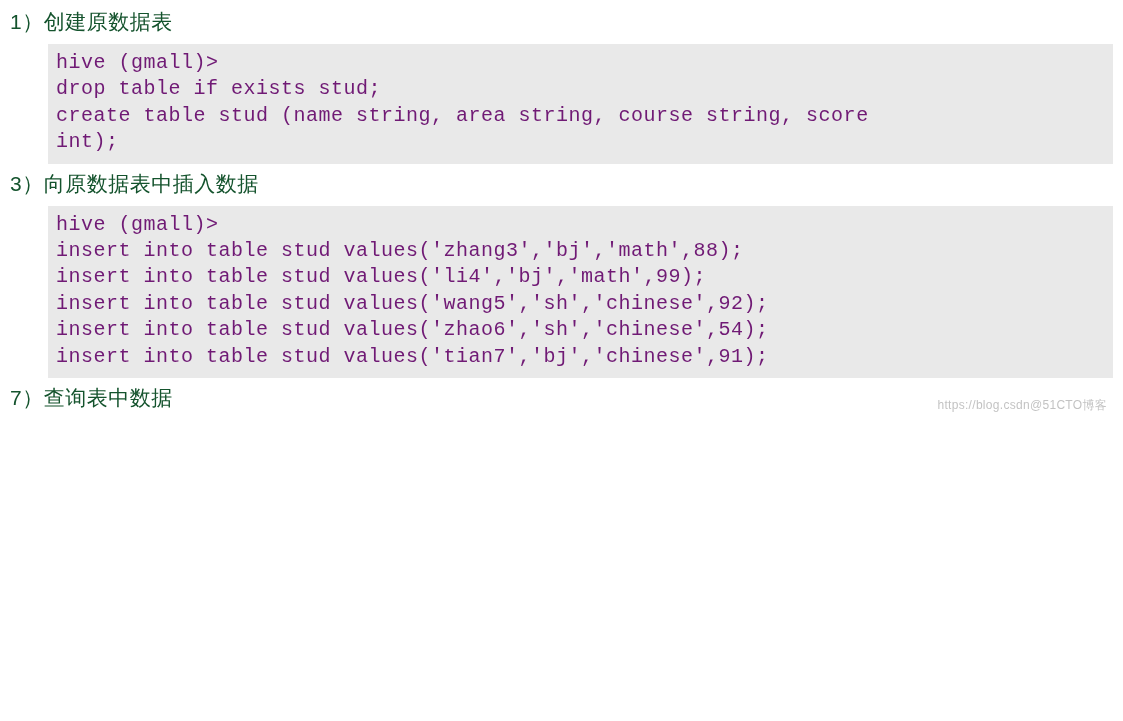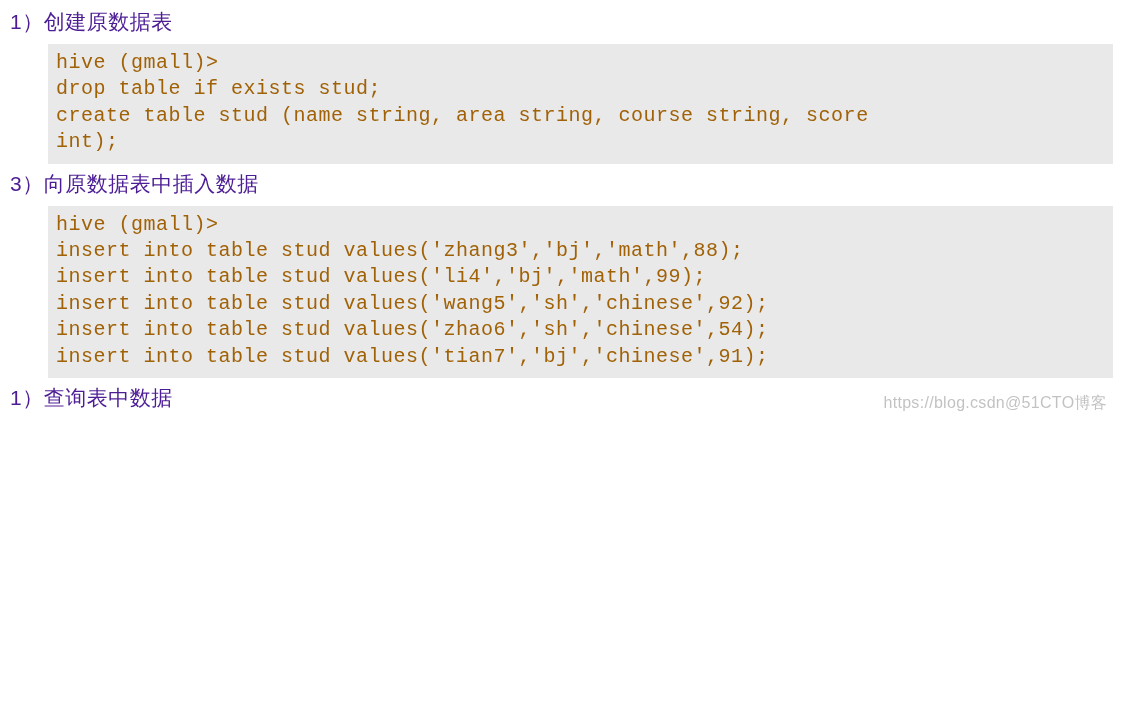--- a/index.html
+++ b/index.html
@@ -14,43 +14,43 @@
       color: #333333;
       padding: 8px 0 0 0;
       width: 1123px;
       position: relative;
     }
     .section {
       margin-bottom: 6px;
     }
     .section-title {
       font-size: 21px;
-      color: #4c1d95;
+      color: #14532d;
       padding-left: 10px;
       margin-bottom: 8px;
       font-weight: normal;
       letter-spacing: 0.5px;
     }
     .code-block {
       background: #e9e9e9;
       margin-left: 48px;
       margin-right: 10px;
       padding: 6px 8px 8px 8px;
       font-family: "Courier New", Courier, monospace;
       font-size: 20px;
-      color: #a16207;
+      color: #701a75;
       white-space: pre;
       line-height: 1.32;
       letter-spacing: 0.5px;
     }
     .watermark {
       position: absolute;
       right: 16px;
       bottom: 6px;
-      font-size: 16px;
+      font-size: 12px;
       color: rgba(120,120,120,0.45);
       font-family: Arial, sans-serif;
       letter-spacing: 0.3px;
     }
   </style>
 </head>
 <body>
 
 <div class="section">
   <div class="section-title">1）创建原数据表</div>
@@ -64,16 +64,16 @@
   <div class="section-title">3）向原数据表中插入数据</div>
   <div class="code-block">hive (gmall)&gt;
 insert into table stud values('zhang3','bj','math',88);
 insert into table stud values('li4','bj','math',99);
 insert into table stud values('wang5','sh','chinese',92);
 insert into table stud values('zhao6','sh','chinese',54);
 insert into table stud values('tian7','bj','chinese',91);</div>
 </div>
 
 <div class="section">
-  <div class="section-title">1）查询表中数据</div>
+  <div class="section-title">7）查询表中数据</div>
 </div>
 
 <div class="watermark">https://blog.csdn@51CTO博客</div>
 
 </body></html>

